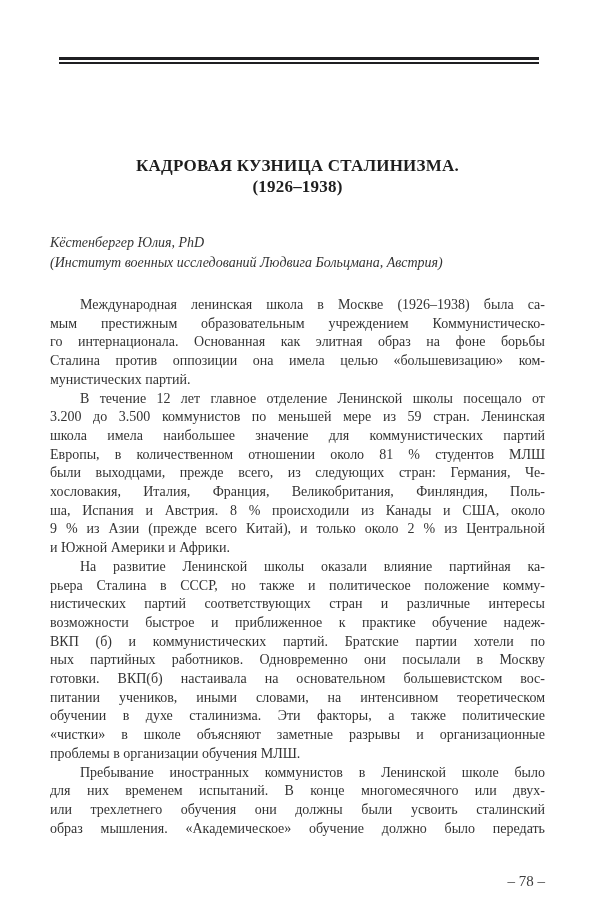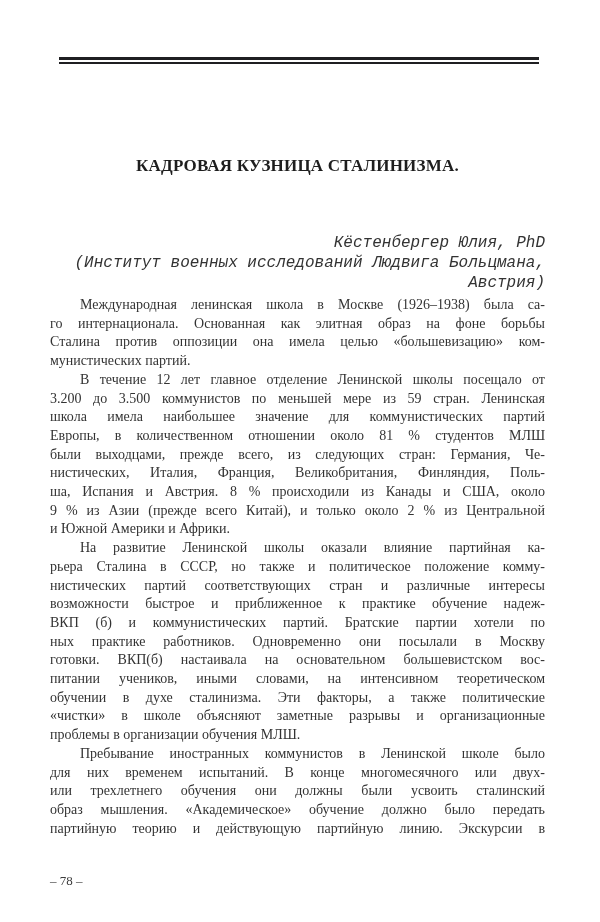--- a/index.html
+++ b/index.html
@@ -35,106 +35,106 @@
     text-align: center;
     font-weight: bold;
     font-size: 17px;
     line-height: 21px;
     color: var(--title);
     letter-spacing: 0.2px;
   }
   .author-block {
     position: absolute;
     left: 50px; top: 233px; width: 495px;
-    text-align: right;
+    text-align: left;
     font-style: italic;
-    font-size: 16px;
+    font-size: 14px;
     line-height: 20px;
     color: var(--text);
-    font-family: Liberation Mono, monospace;
   }
   .body-block {
     position: absolute;
     left: 50px; top: 296px; width: 495px;
     font-size: 14px;
     line-height: 18.7px;
     color: var(--text);
   }
   .paragraph { width: 100%; }
   .pline {
     text-align: justify;
     text-align-last: justify;
     white-space: normal;
   }
   .pline.first { text-indent: 30px; }
   .pline.last  { text-align-last: left; }
 
   .footer {
     position: absolute;
     left: 50px; top: 873px; width: 495px;
-    text-align: left;
-    font-size: 13px;
+    text-align: right;
+    font-size: 15px;
     color: #3c3c3c;
   }
 </style>
 </head>
 <body>
 
 <div class="page">
 
   <div class="top-rule">
     <div class="bar-thick"></div>
     <div class="bar-gap"></div>
     <div class="bar-thin"></div>
   </div>
 
   <div class="title-block">
       <div>КАДРОВАЯ КУЗНИЦА СТАЛИНИЗМА.</div>
+      <div>(1926–1938)</div>
     </div>
 
   <div class="author-block">
       <div>Кёстенбергер Юлия, PhD</div>
       <div>(Институт военных исследований Людвига Больцмана, Австрия)</div>
     </div>
 
   <div class="body-block">
       <div class="paragraph">
         <div class="pline first">Международная ленинская школа в Москве (1926–1938) была са-</div>
+        <div class="pline">мым престижным образовательным учреждением Коммунистическо-</div>
         <div class="pline">го интернационала. Основанная как элитная образ на фоне борьбы</div>
         <div class="pline">Сталина против оппозиции она имела целью «большевизацию» ком-</div>
         <div class="pline last">мунистических партий.</div>
       </div>
       <div class="paragraph">
         <div class="pline first">В течение 12 лет главное отделение Ленинской школы посещало от</div>
         <div class="pline">3.200 до 3.500 коммунистов по меньшей мере из 59 стран. Ленинская</div>
         <div class="pline">школа имела наибольшее значение для коммунистических партий</div>
         <div class="pline">Европы, в количественном отношении около 81 % студентов МЛШ</div>
         <div class="pline">были выходцами, прежде всего, из следующих стран: Германия, Че-</div>
-        <div class="pline">нистических, Италия, Франция, Великобритания, Финляндия, Поль-</div>
+        <div class="pline">хословакия, Италия, Франция, Великобритания, Финляндия, Поль-</div>
         <div class="pline">ша, Испания и Австрия. 8 % происходили из Канады и США, около</div>
         <div class="pline">9 % из Азии (прежде всего Китай), и только около 2 % из Центральной</div>
         <div class="pline last">и Южной Америки и Африки.</div>
       </div>
       <div class="paragraph">
         <div class="pline first">На развитие Ленинской школы оказали влияние партийная ка-</div>
         <div class="pline">рьера Сталина в СССР, но также и политическое положение комму-</div>
         <div class="pline">нистических партий соответствующих стран и различные интересы</div>
         <div class="pline">возможности быстрое и приближенное к практике обучение надеж-</div>
         <div class="pline">ВКП (б) и коммунистических партий. Братские партии хотели по</div>
-        <div class="pline">ных практике работников. Одновременно они посылали в Москву</div>
+        <div class="pline">ных партийных работников. Одновременно они посылали в Москву</div>
         <div class="pline">готовки. ВКП(б) настаивала на основательном большевистском вос-</div>
         <div class="pline">питании учеников, иными словами, на интенсивном теоретическом</div>
         <div class="pline">обучении в духе сталинизма. Эти факторы, а также политические</div>
         <div class="pline">«чистки» в школе объясняют заметные разрывы и организационные</div>
         <div class="pline last">проблемы в организации обучения МЛШ.</div>
       </div>
       <div class="paragraph">
         <div class="pline first">Пребывание иностранных коммунистов в Ленинской школе было</div>
         <div class="pline">для них временем испытаний. В конце многомесячного или двух-</div>
         <div class="pline">или трехлетнего обучения они должны были усвоить сталинский</div>
         <div class="pline">образ мышления. «Академическое» обучение должно было передать</div>
-        <div class="pline">партийную теорию и действующую партийную линию. Экскурсии в</div>
       </div>
     </div>
 
   <div class="footer">– 78 –</div>
 
 </div>
 
 </body></html>

